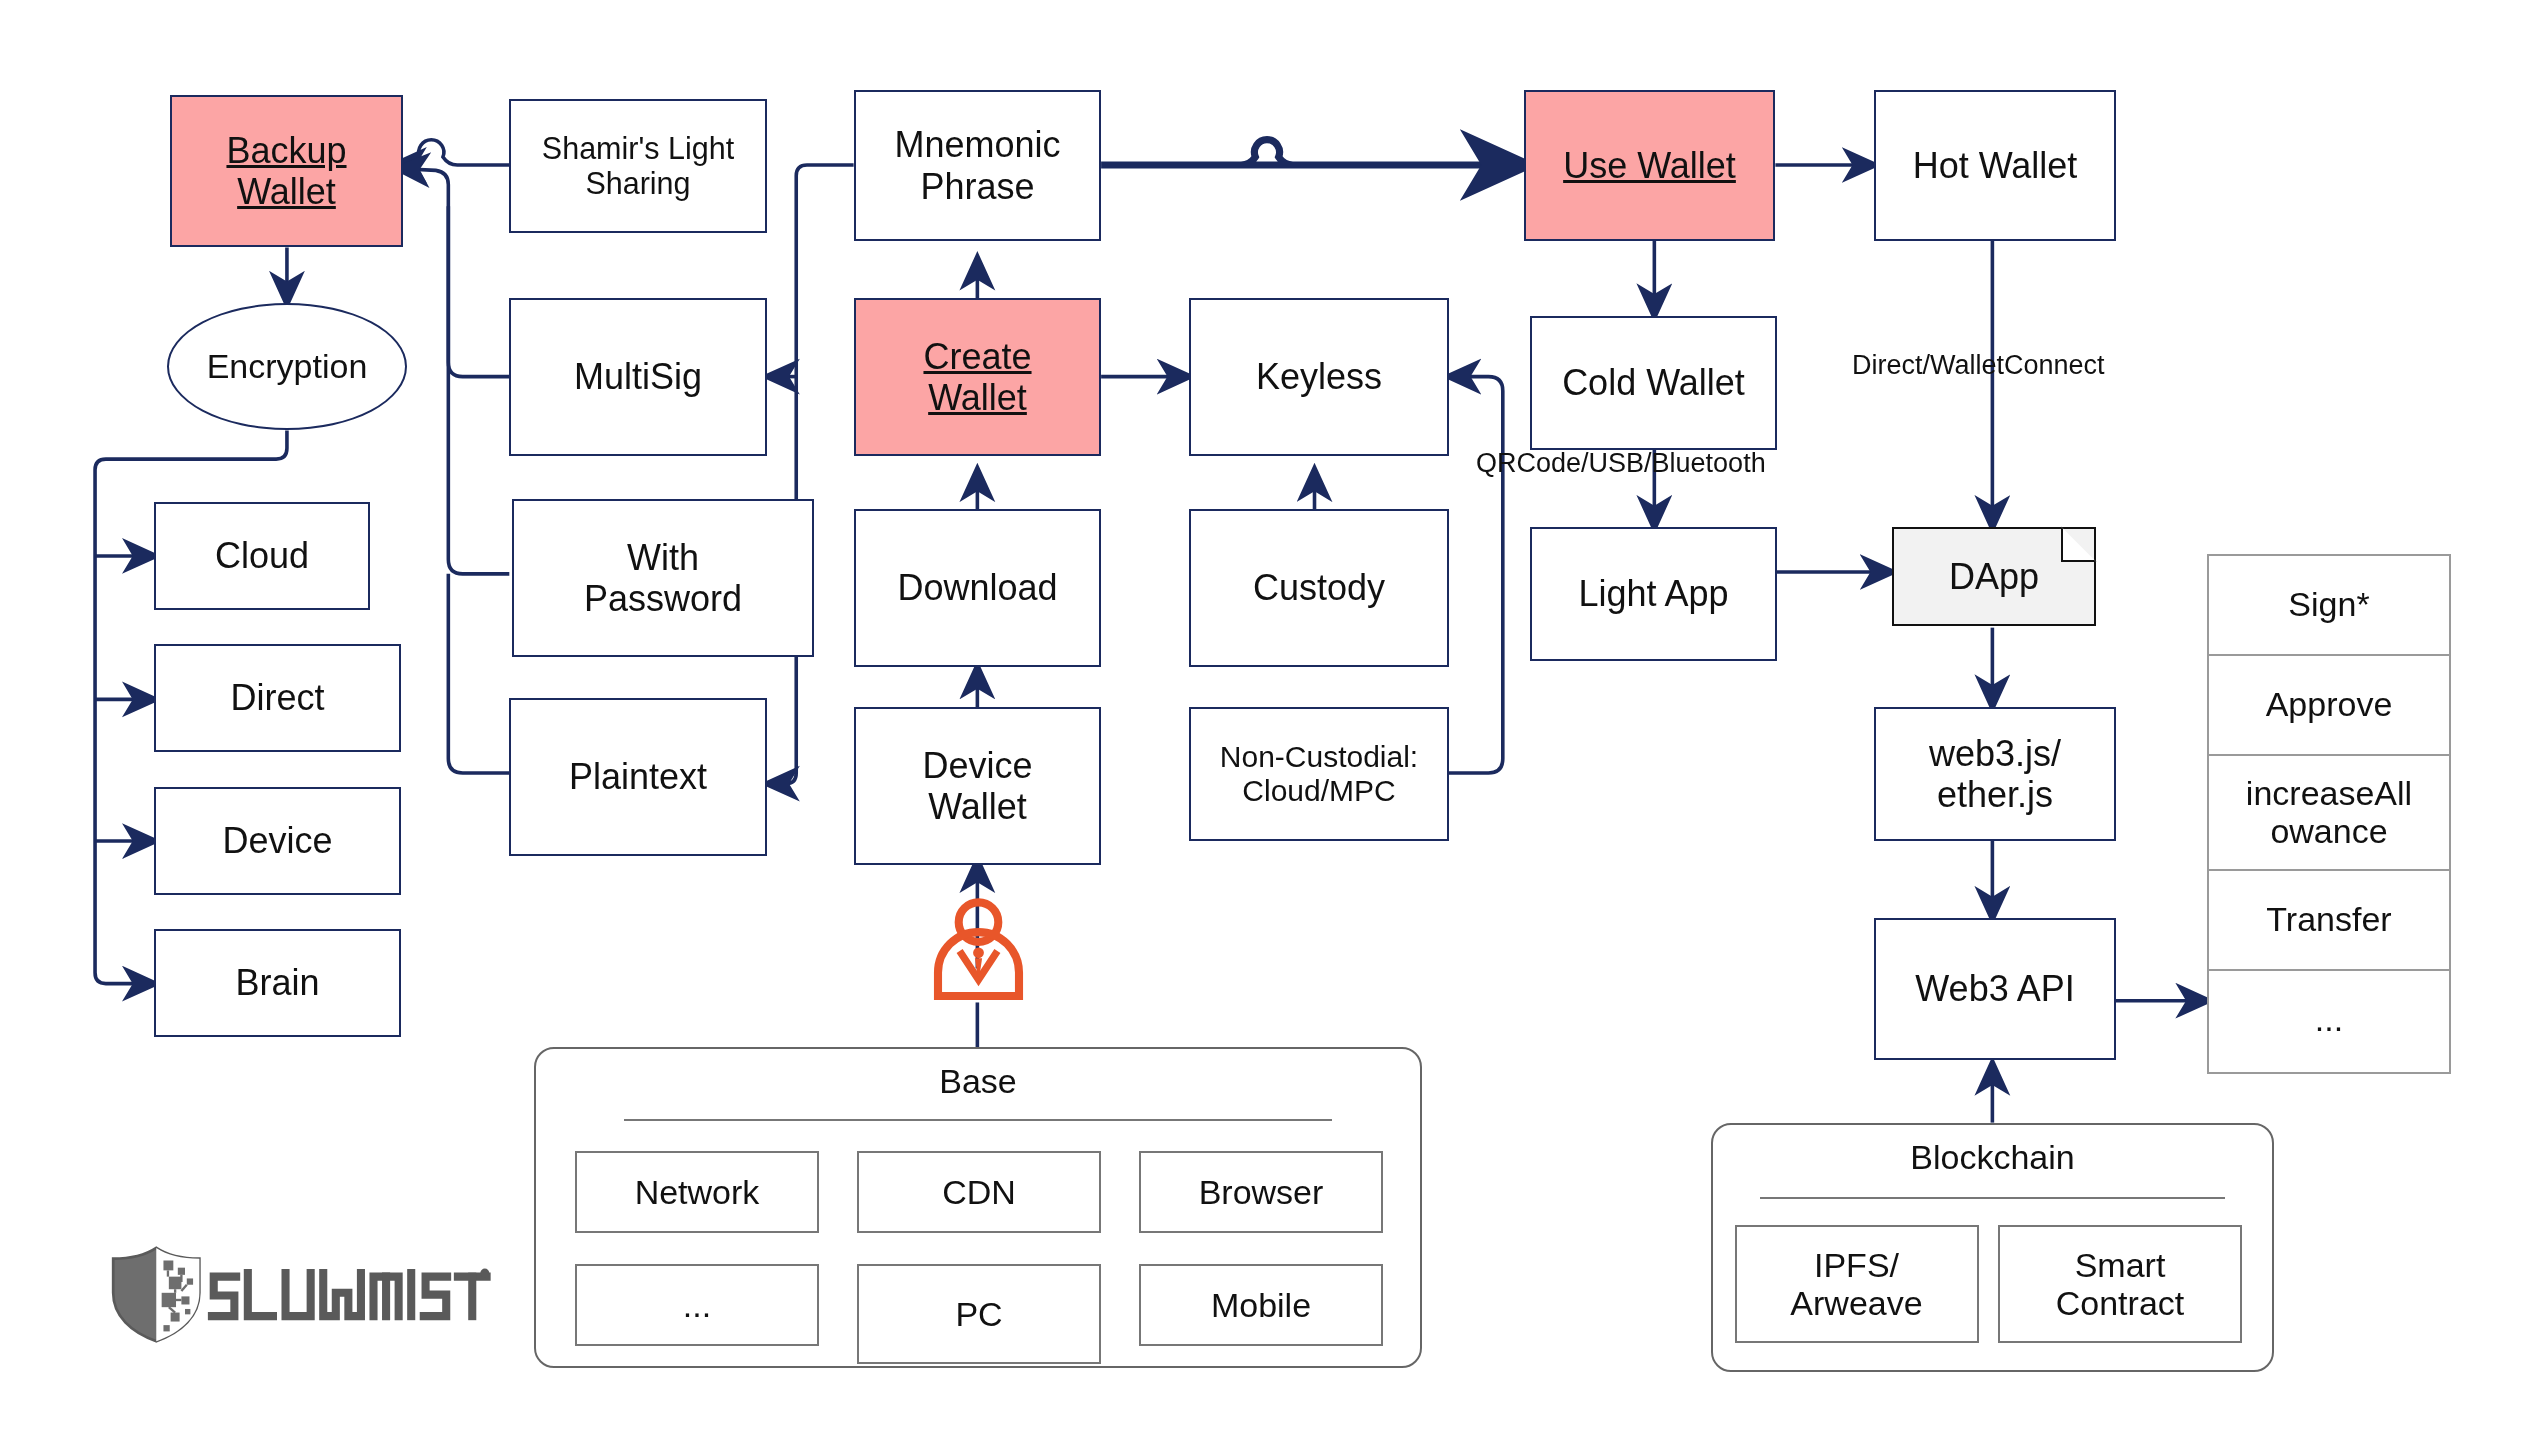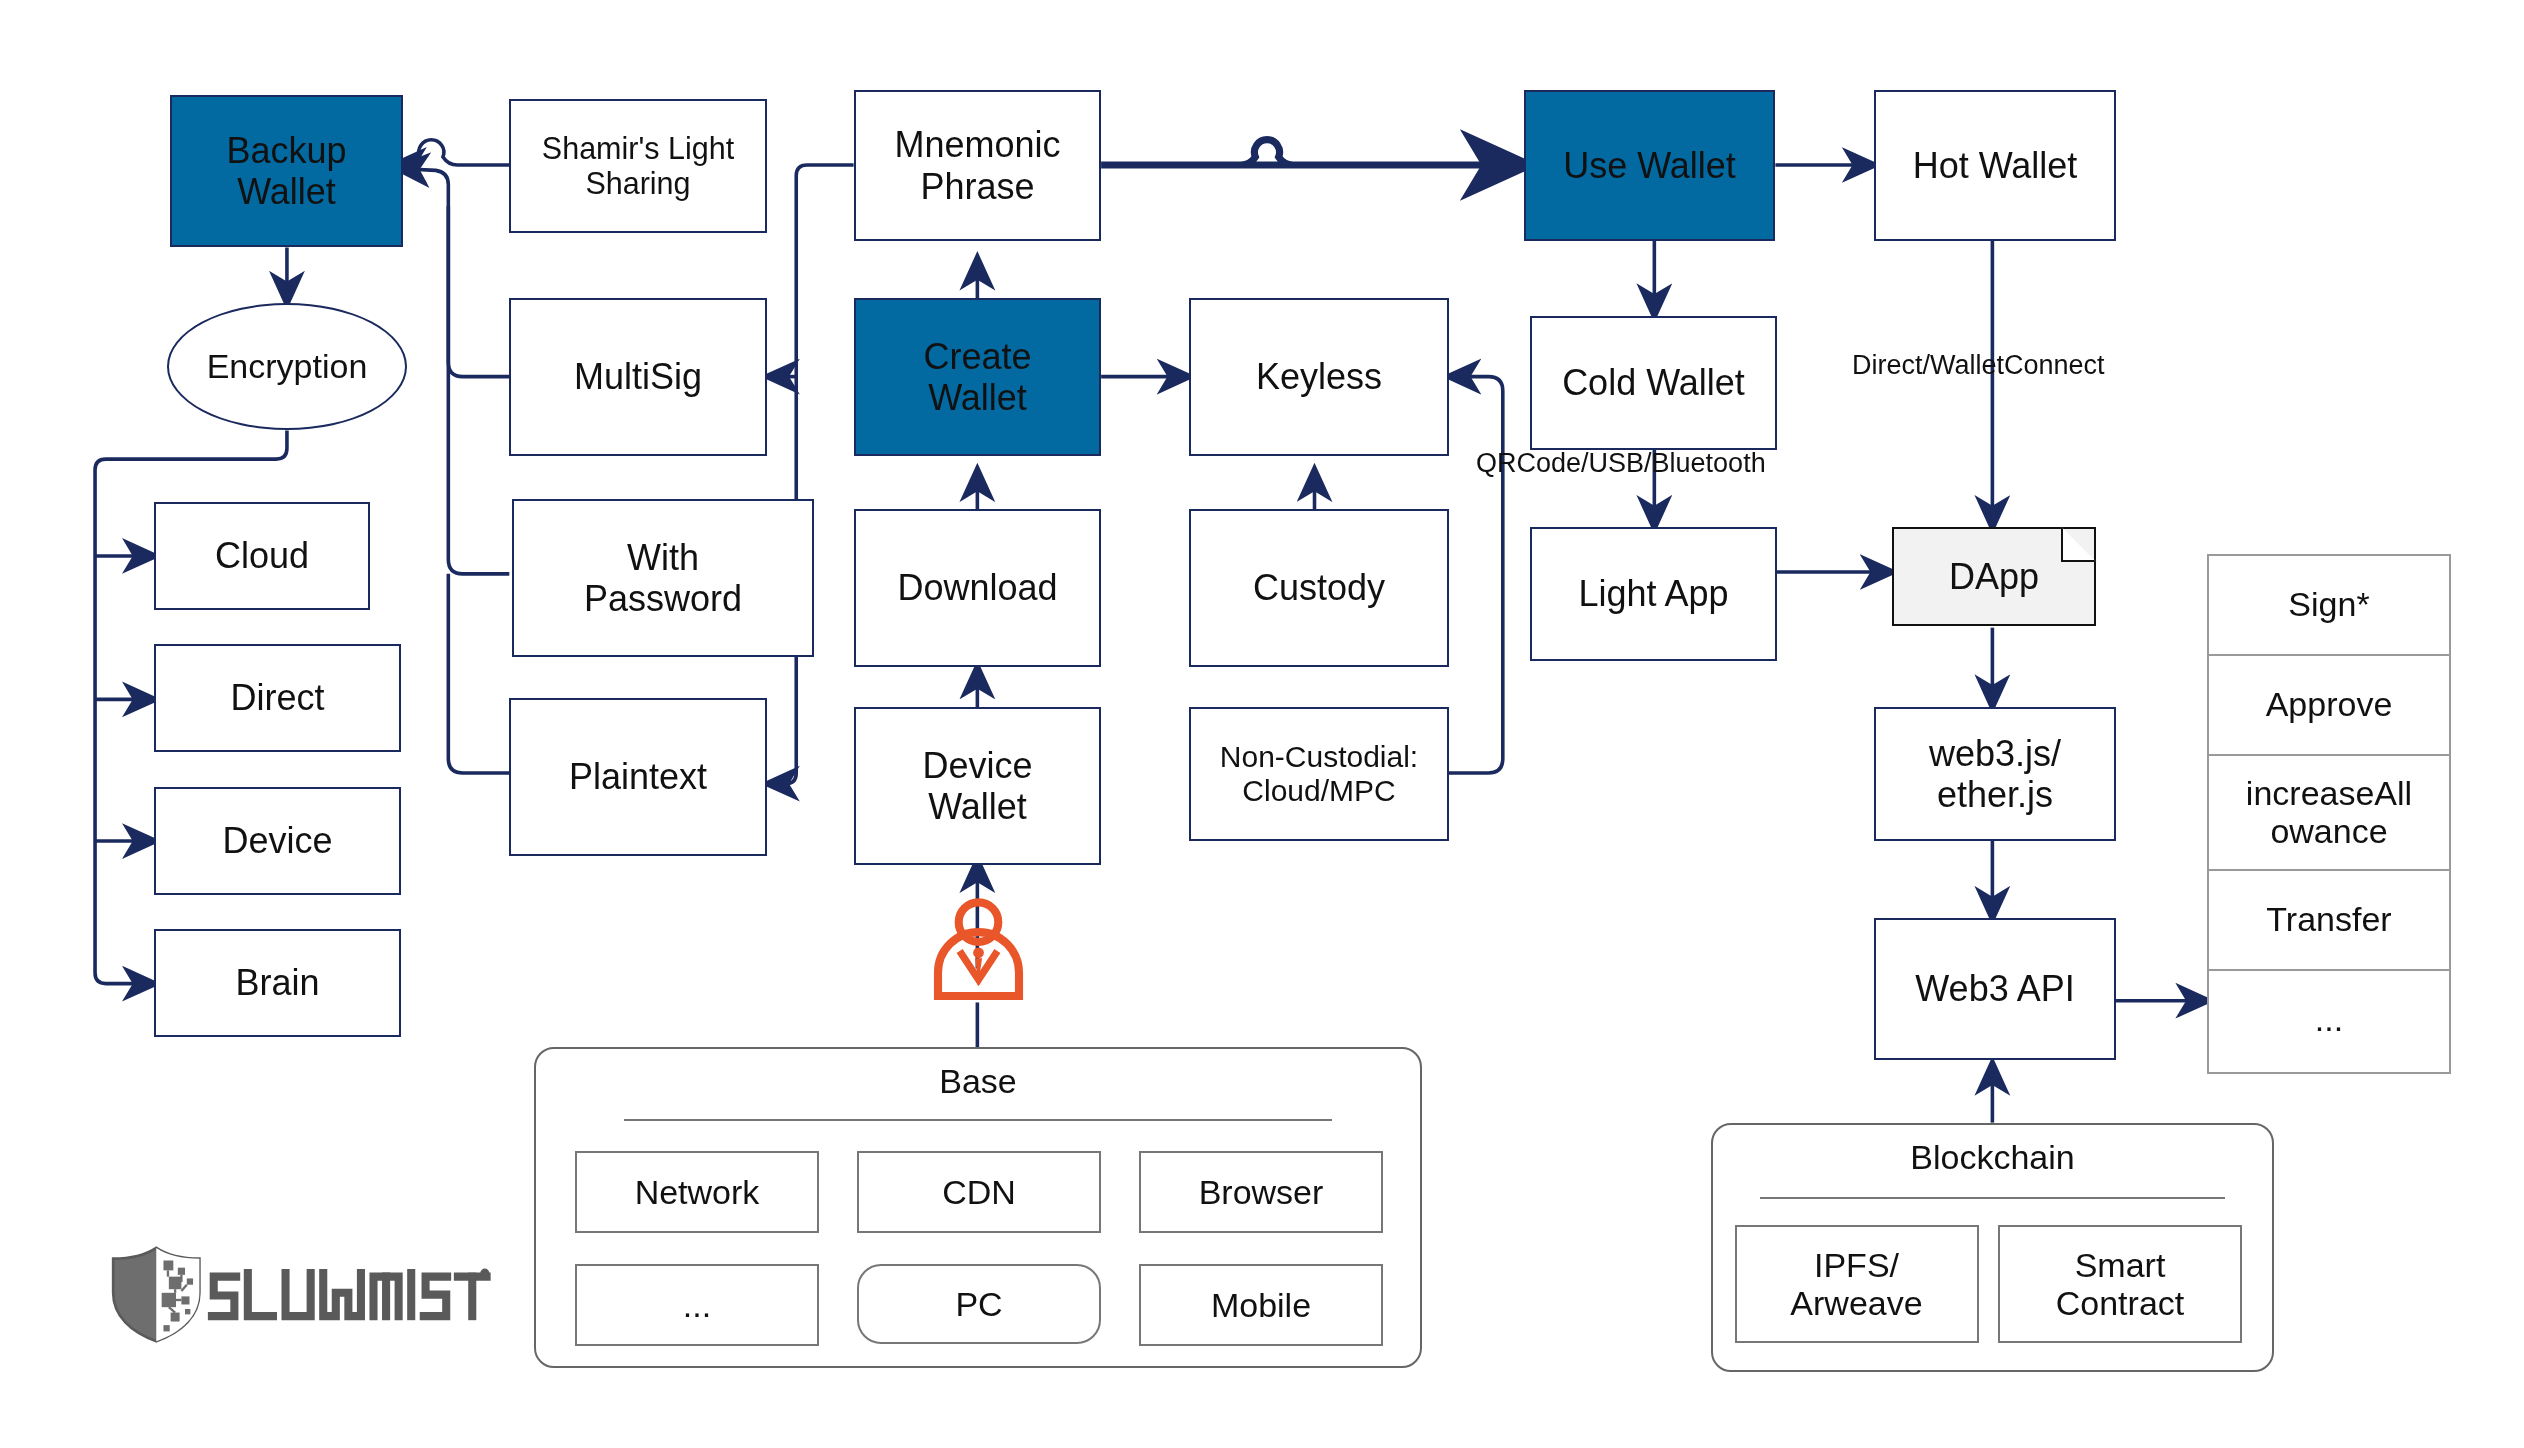--- a/index.html
+++ b/index.html
@@ -4,21 +4,21 @@
 <style>
   html,body{margin:0;padding:0;background:#ffffff;}
   body{width:2525px;height:1449px;position:relative;overflow:hidden;
        font-family:"Liberation Sans","DejaVu Sans",sans-serif;}
   #stage{position:absolute;left:0;top:0;width:2525px;height:1449px;}
   svg#wires{position:absolute;left:0;top:0;width:2525px;height:1449px;pointer-events:none;}
 
   .node{position:absolute;box-sizing:border-box;display:flex;align-items:center;
         justify-content:center;text-align:center;line-height:1.14;color:#111111;
         border:2.7px solid #1b2a5e;background:#ffffff;font-size:36px;white-space:pre-line;}
-  .node.accent{background:#0369a1;}
+  .node.accent{background:#fca5a5;text-decoration:underline;}
   .ellipse{position:absolute;box-sizing:border-box;display:flex;align-items:center;
         justify-content:center;text-align:center;border:2.7px solid #1b2a5e;background:#fff;
         border-radius:50%;font-size:34px;color:#111;}
   .note{position:absolute;box-sizing:border-box;display:flex;align-items:center;
         justify-content:center;font-size:36px;color:#111;background:#f2f2f2;
         border:2.7px solid #111111;}
   .note .fold{position:absolute;right:-2.7px;top:-2.7px;width:34px;height:34px;
         background:#ffffff;border-left:2.7px solid #111;border-bottom:2.7px solid #111;
         transform-origin:center;}
   .edgelabel{position:absolute;font-size:27px;color:#111;white-space:nowrap;}
@@ -213,21 +213,21 @@
   <div class="edgelabel" style="left:1476px;top:448px;">QRCode/USB/Bluetooth</div>
   <div class="edgelabel" style="left:1852px;top:350px;">Direct/WalletConnect</div>
 
   <div class="group" style="left:534px;top:1047px;width:888px;height:321px;">
     <div class="group-title">Base</div>
     <div class="group-rule" style="left:88px;right:88px;top:70px;"></div>
     <div class="cell" style="left:39px;top:102px;width:244px;height:82px;">Network</div>
     <div class="cell" style="left:321px;top:102px;width:244px;height:82px;">CDN</div>
     <div class="cell" style="left:603px;top:102px;width:244px;height:82px;">Browser</div>
     <div class="cell" style="left:39px;top:215px;width:244px;height:82px;">...</div>
-    <div class="cell" style="left:321px;top:215px;width:244px;height:80px;border-radius:24px;">PC</div>
+    <div class="cell" style="left:321px;top:215px;width:244px;height:100px;">PC</div>
     <div class="cell" style="left:603px;top:215px;width:244px;height:82px;">Mobile</div>
   </div>
 
   <div class="group" style="left:1711px;top:1123px;width:563px;height:249px;">
     <div class="group-title">Blockchain</div>
     <div class="group-rule" style="left:47px;right:47px;top:72px;"></div>
     <div class="cell" style="left:21.5px;top:100px;width:244px;height:118px;">IPFS/
 Arweave</div>
     <div class="cell" style="left:285px;top:100px;width:244px;height:118px;">Smart
 Contract</div>

